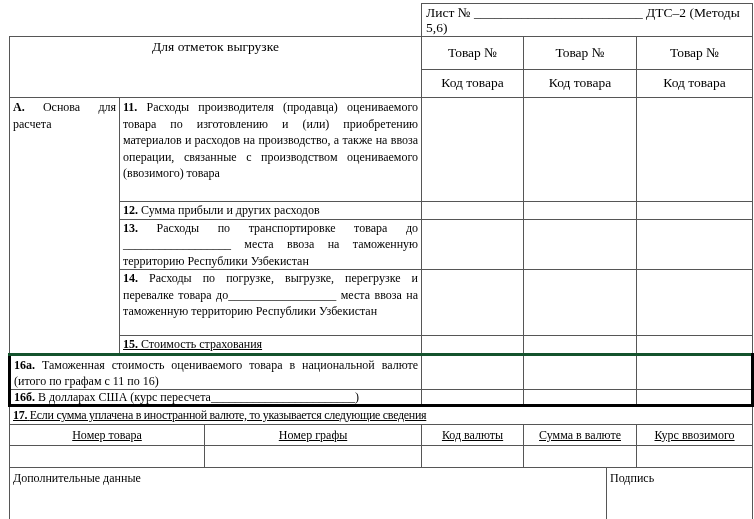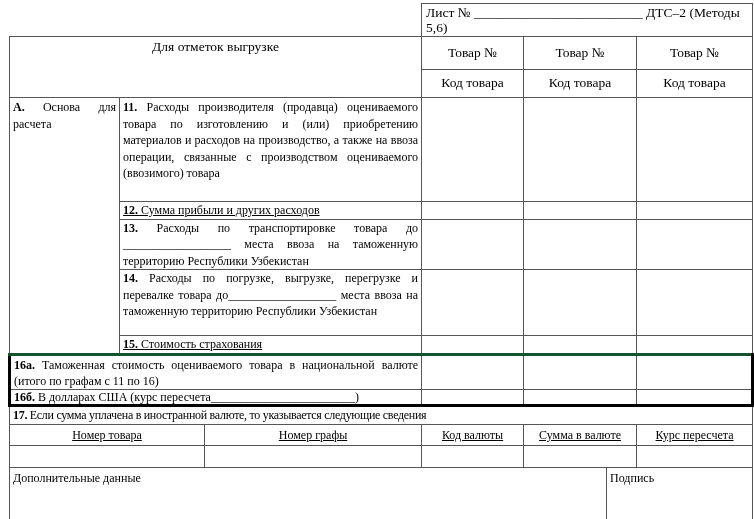--- a/index.html
+++ b/index.html
@@ -15,23 +15,23 @@
   .mid{vertical-align:middle;}
   .num{font-weight:bold;}
   .sheet{font-size:13.5px;line-height:15px;padding:1px 4px;font-family:Liberation Serif, serif;}
   .hdr{font-size:13.5px;}
   .tt{border-top:3px solid #14532d;}
   .tb{border-bottom:3px solid #000;}
   .tl{border-left:3px solid #000;}
   .tr{border-right:3px solid #000;}
   .narrow{letter-spacing:-0.3px;}
   tr.r1{height:31px;} tr.r2{height:33px;} tr.r3{height:28px;}
-  tr.r4{height:104px;} tr.r5{height:17px;text-decoration:underline;} tr.r6{height:50px;}
+  tr.r4{height:104px;} tr.r5{height:17px;} tr.r6{height:50px;}
   tr.r7{height:66px;} tr.r8{height:19px;text-decoration:underline;} tr.r9{height:33px;}
-  tr.r10{height:16px;} tr.r11{height:19px;} tr.r12{height:21px;text-decoration:underline;}
+  tr.r10{height:16px;} tr.r11{height:19px;text-decoration:underline;} tr.r12{height:21px;text-decoration:underline;}
   tr.r13{height:22px;} tr.r14{height:53px;}
   tr.r10 td{line-height:14px;margin-top:20px;}
   tr.r9 td{line-height:16px;padding-top:1px;}
 </style>
 </head>
 <body>
 
 <table class="form">
   <colgroup>
     <col style="width:110px">
@@ -113,21 +113,21 @@
 
   <tr class="r11">
     <td class="narrow" colspan="7"><span class="num">17.</span> <span>Если сумма уплачена в иностранной валюте, то указывается следующие сведения</span></td>
   </tr>
 
   <tr class="r12">
     <td class="c mid" colspan="2">Номер товара</td>
     <td class="c mid">Номер графы</td>
     <td class="c mid">Код валюты</td>
     <td class="c mid" colspan="2">Сумма в валюте</td>
-    <td class="c mid">Курс пересчета</td>
+    <td class="c mid">Курс ввозимого</td>
   </tr>
 
   <tr class="r13">
     <td colspan="2"></td>
     <td></td>
     <td></td>
     <td colspan="2"></td>
     <td></td>
   </tr>
 

